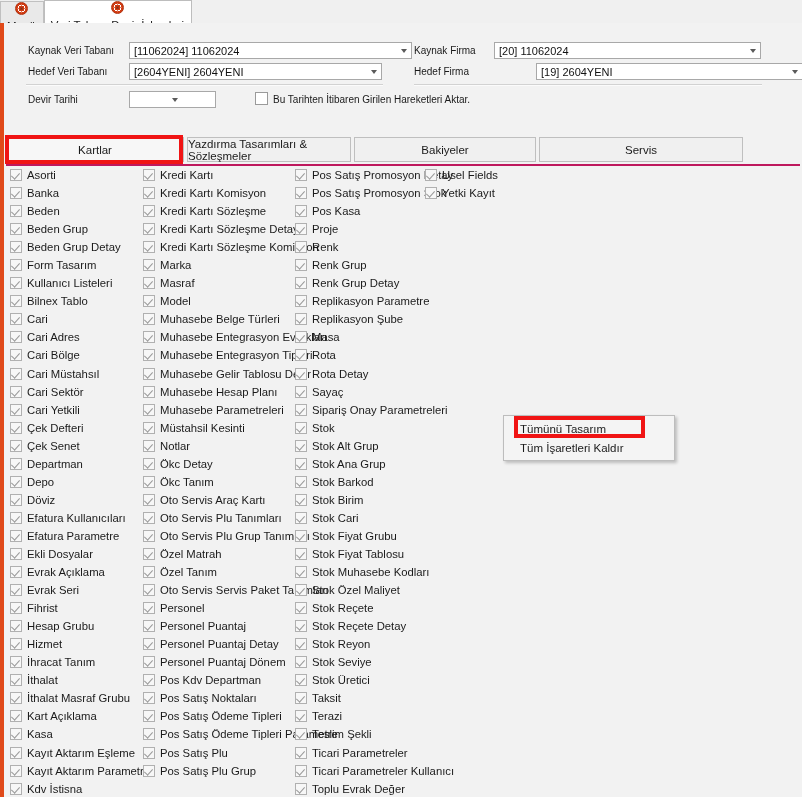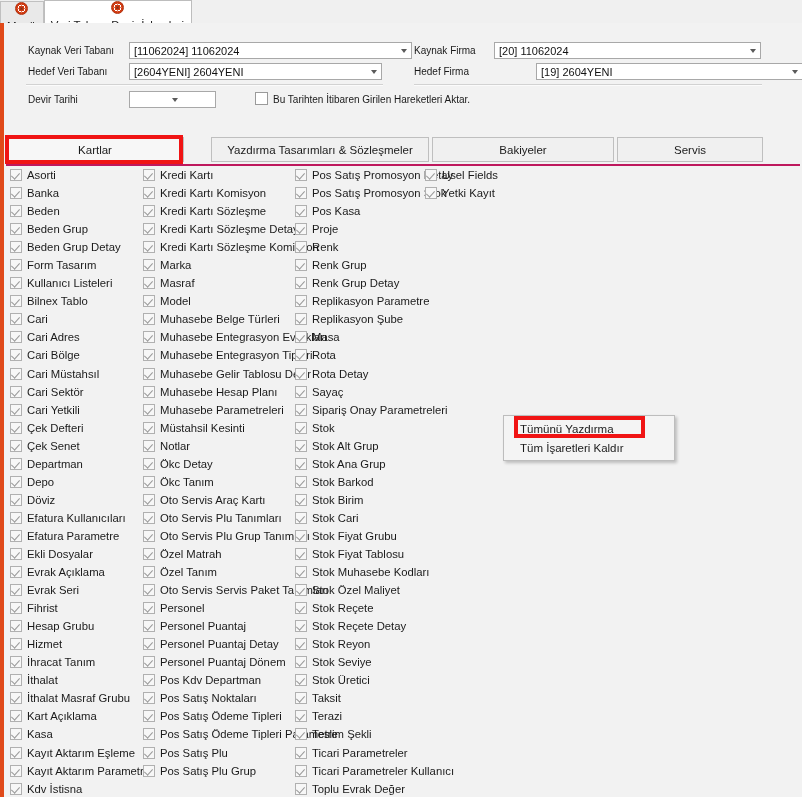--- a/index.html
+++ b/index.html
@@ -263,27 +263,27 @@
     </div>
 
     <div class="chk-sq" style="left:251px; top:69px;"></div>
     <span class="fld-label" style="left:269px; top:71px;">Bu Tarihten İtibaren Girilen Hareketleri Aktar.</span>
   </div>
 
   <div class="tabrow">
     <div class="ptab sel" style="width:178px;">
       <span>Kartlar</span>
     </div>
-    <div class="ptab" style="width:218px;margin-left:24px;">
+    <div class="ptab" style="width:164px;">
       <span>Yazdırma Tasarımları &amp; Sözleşmeler</span>
     </div>
     <div class="ptab" style="width:182px;">
       <span>Bakiyeler</span>
     </div>
-    <div class="ptab" style="width:146px;">
+    <div class="ptab" style="width:204px;">
       <span>Servis</span>
     </div>
   </div>
   <div class="redbox" style="left:1px; top:112px; width:178px; height:29px;"></div>
 
   <div class="listarea">
     <div class="col" id="col1" style="left:4px;  width:130px;">
         <div class="cbrow">
           <span class="cbox on"></span>
           <span class="cblabel">Asorti</span>
@@ -715,21 +715,21 @@
         </div>
         <div class="cbrow">
           <span class="cbox on"></span>
           <span class="cblabel">Yetki Kayıt</span>
         </div>
       </div>
   </div>
 
   <div class="ctxmenu">
     <div class="ctxitem">
-      <span>Tümünü Yazdırma</span>
+      <span>Tümünü Tasarım</span>
     </div>
     <div class="ctxitem">
       <span>Tüm İşaretleri Kaldır</span>
     </div>
   </div>
   <div class="redbox" style="left:510px; top:393px; width:131px; height:22px;"></div>
 
 </div>
 
 </body></html>

